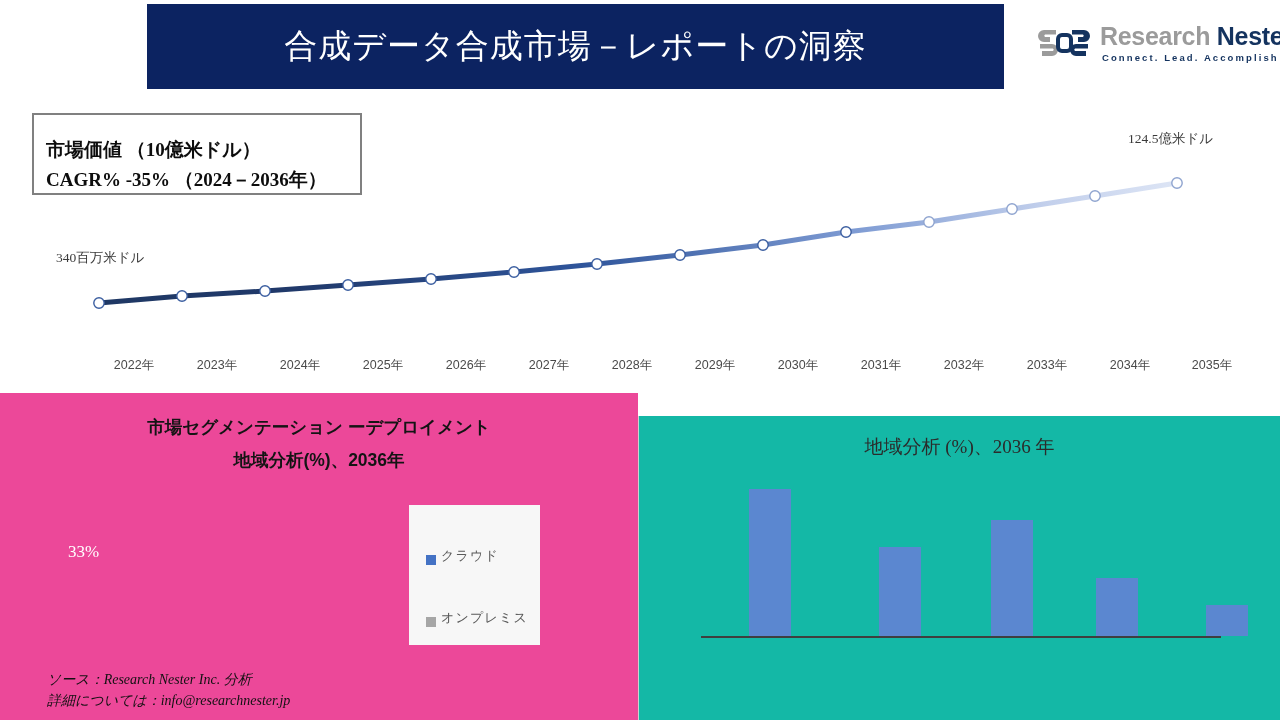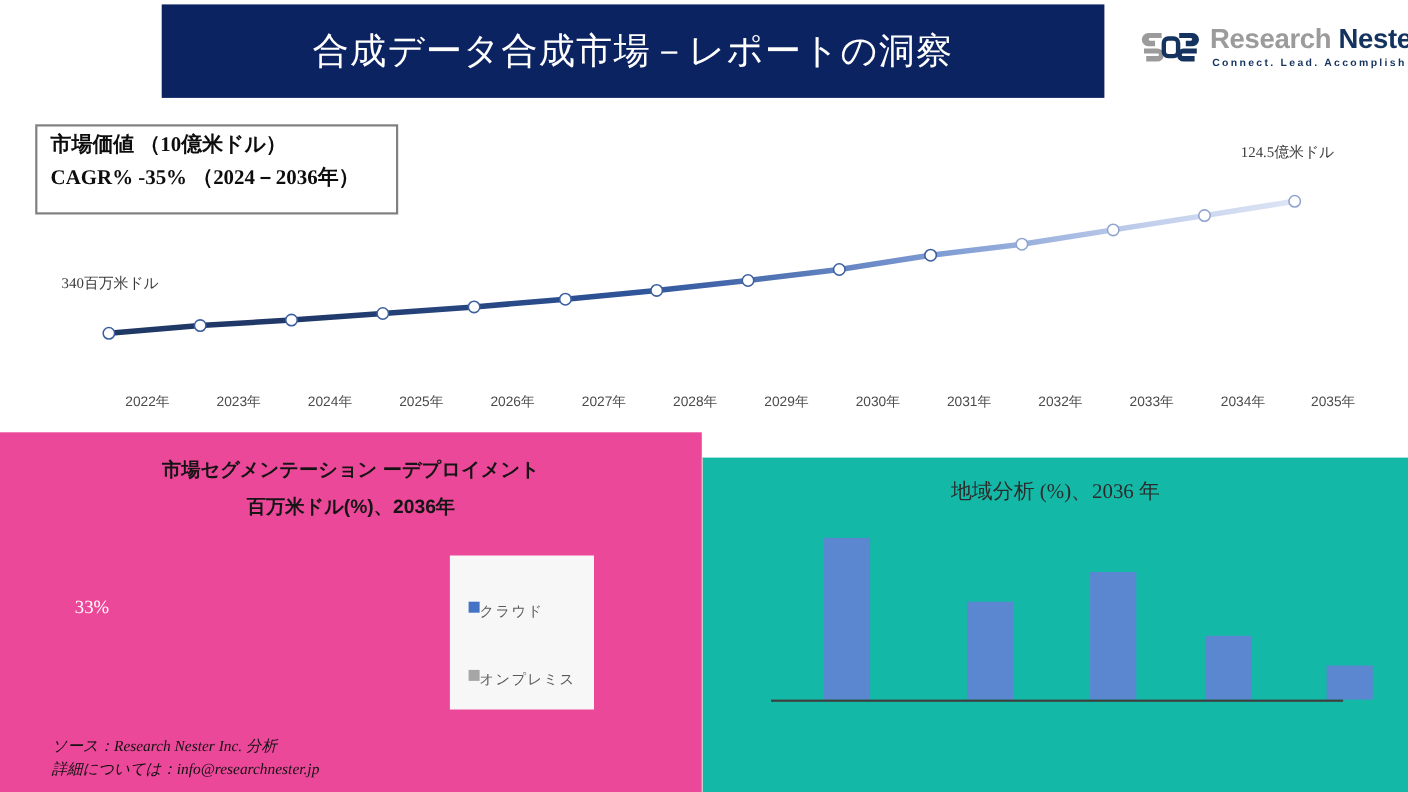--- a/index.html
+++ b/index.html
@@ -75,21 +75,21 @@
   
   #value-box {
     position: absolute;
     left: 32px;
     top: 113px;
     width: 330px;
     height: 82px;
     border: 2px solid #808080;
     background: #ffffff;
     box-sizing: border-box;
-    padding: 2px 0 0 12px;
+    padding: 20px 0 0 12px;
     font-family: "Liberation Serif", serif;
   }
   #value-box .vb-line {
     font-size: 19px;
     font-weight: bold;
     line-height: 30px;
     white-space: nowrap;
     color: #0d0d0d;
   }
 
@@ -176,21 +176,22 @@
     position: absolute;
     left: 409px;
     top: 505px;
     width: 131px;
     height: 140px;
     background: #f7f7f7;
   }
   #pie-legend .lg-item {
     position: absolute;
     display: flex;
-    align-items: flex-start;
+    align-items: flex-end;
+    gap: 5px;
     font-size: 13px;
     color: #5a5a5a;
     letter-spacing: 1.2px;
     white-space: nowrap;
   }
   #pie-legend .lg-sw {
     width: 10px;
     height: 10px;
     flex: 0 0 10px;
   }
@@ -344,21 +345,21 @@
     <div class="xtick" style="left: 846px;">2031年</div>
     <div class="xtick" style="left: 929px;">2032年</div>
     <div class="xtick" style="left: 1012px;">2033年</div>
     <div class="xtick" style="left: 1095px;">2034年</div>
     <div class="xtick" style="left: 1177px;">2035年</div>
   </div>
 
 <div id="pie-panel">
   <div id="pie-title">
     <span>市場セグメンテーション ーデプロイメント</span>
-    <span class="pt-line2">百万米ドル(%)、2036年</span>
+    <span class="pt-line2">地域分析(%)、2036年</span>
   </div>
 </div>
 
 <div id="pie-legend">
     <div class="lg-item" style="left: 17px; top: 42px;">
       <span class="lg-sw" style="background: rgb(68, 114, 196);"></span>
       <span>クラウド</span>
     </div>
     <div class="lg-item" style="left: 17px; top: 104px;">
       <span class="lg-sw" style="background: rgb(166, 166, 166);"></span>

